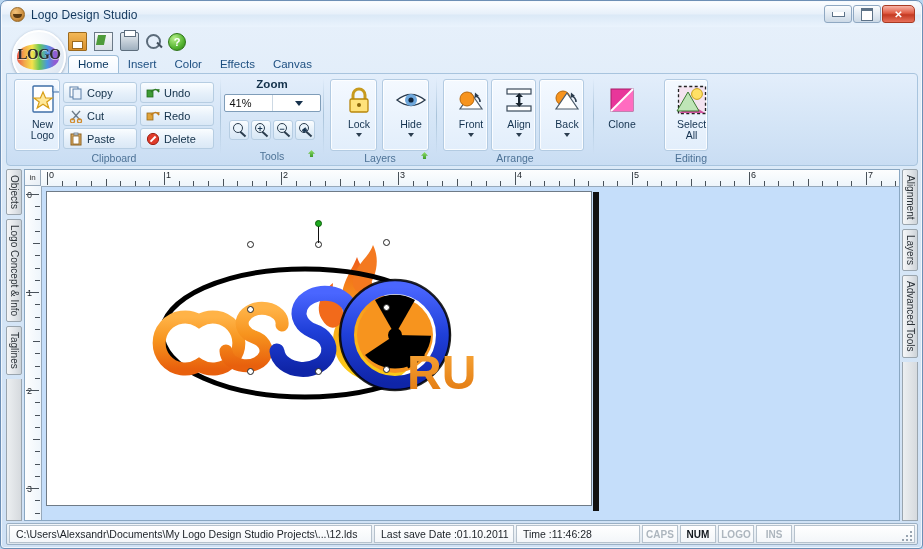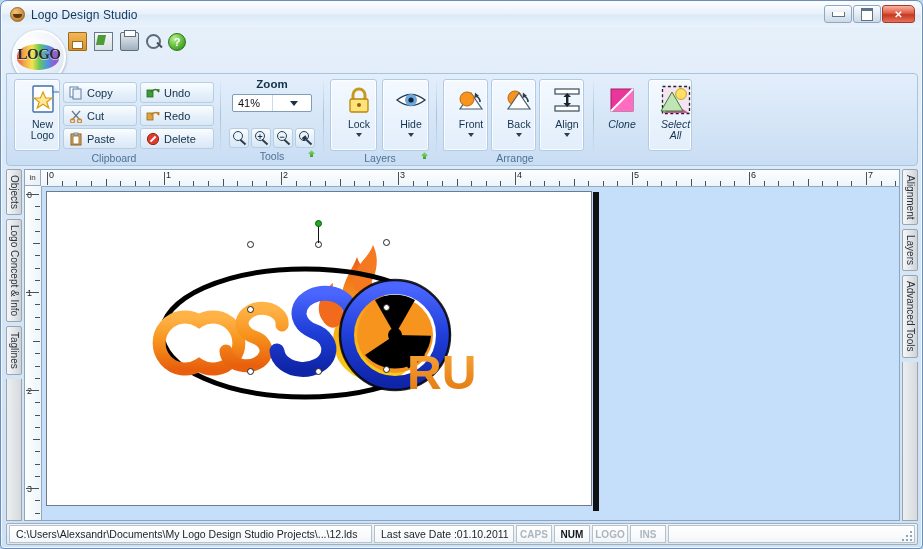--- a/index.html
+++ b/index.html
@@ -159,21 +159,21 @@
     color:#123049;font-size:11px;cursor:default;
   }
   .smallbtn .sico{width:14px;height:14px;position:relative;flex:0 0 auto;}
 
   
   .zoom-group{width:98px;}
   .zoom-title{
     text-align:center;font-weight:bold;color:#123049;font-size:11.5px;margin-top:2px;
   }
   .zoom-combo{
-    margin:4px auto 16px auto;width:80px;height:18px;border:1px solid #7f9db9;border-radius:2px;
+    margin:4px auto 8px auto;width:97px;height:18px;border:1px solid #7f9db9;border-radius:2px;
     background:#fff;display:flex;align-items:center;box-sizing:border-box;
   }
   .zoom-combo span{padding-left:5px;color:#111;font-size:11px;flex:1;}
   .zoom-combo .cbarrow{
     width:15px;height:16px;display:flex;align-items:center;justify-content:center;
     border-left:1px solid #cdd9e4;
   }
   .zoom-combo .cbarrow:after{
     content:"";border-left:4px solid transparent;border-right:4px solid transparent;
     border-top:5px solid #17324d;
@@ -309,20 +309,27 @@
     </div>
 
     <div class="qat">
       <div class="qat-ico ico-save"></div>
       <div class="qat-ico ico-saveas"></div>
       <div class="qat-ico ico-print"></div>
       <div class="qat-ico ico-zoomq"></div>
       <div class="ico-help">?</div>
     </div>
 
+    <div class="tabs">
+      <div class="tab active">Home</div>
+      <div class="tab">Insert</div>
+      <div class="tab">Color</div>
+      <div class="tab">Effects</div>
+      <div class="tab">Canvas</div>
+    </div>
 
     <div class="ribbon-body">
       <div class="groups">
 
         <div class="group" style="width:208px;">
           <div class="group-items">
             <div class="bigbtn framed" style="width:48px;">
               <div class="bico">
                 <svg width="32" height="32" viewBox="0 0 32 32">
                   <rect x="6" y="2" width="20" height="26" rx="1" fill="#fff" stroke="#3f6fa8" stroke-width="1.4"></rect>
@@ -480,50 +487,50 @@
                   <path d="M20 12 a6 6 0 0 1 5 6" fill="none" stroke="#2a3b4d" stroke-width="1.6"></path>
                   <polygon points="20,8.5 24,12 19.5,14" fill="#2a3b4d"></polygon>
                 </svg>
               </div>
               <span class="blab">Front</span>
               <span class="bdrop"></span>
             </div>
             <div class="bigbtn framed" style="width:45px;">
               <div class="bico">
                 <svg width="32" height="32" viewBox="0 0 32 32">
-                  <circle cx="12" cy="14" r="7" fill="#f7941e" stroke="#b8680c" stroke-width="1"></circle>
-                  <polygon points="16,9 27,25 5,25" fill="#ffffff" stroke="#4a5a6a" stroke-width="1.2"></polygon>
-                  <path d="M20 12 a6 6 0 0 1 5 6" fill="none" stroke="#2a3b4d" stroke-width="1.6"></path>
-                  <polygon points="20,8.5 24,12 19.5,14" fill="#2a3b4d"></polygon>
-                </svg>
-              </div>
-              <span class="blab">Back</span>
-              <span class="bdrop"></span>
-            </div>
-            <div class="bigbtn framed" style="width:45px;">
-              <div class="bico">
-                <svg width="32" height="32" viewBox="0 0 32 32">
                   <rect x="4" y="5" width="24" height="5" fill="#fff" stroke="#3a4a5a" stroke-width="1.2"></rect>
                   <rect x="4" y="22" width="24" height="5" fill="#fff" stroke="#3a4a5a" stroke-width="1.2"></rect>
                   <rect x="15" y="11" width="2.4" height="10" fill="#18242f"></rect>
                   <polygon points="16.2,9 20,13 12.4,13" fill="#18242f"></polygon>
                   <polygon points="16.2,23 20,19 12.4,19" fill="#18242f"></polygon>
                 </svg>
               </div>
               <span class="blab">Align</span>
               <span class="bdrop"></span>
             </div>
+            <div class="bigbtn framed" style="width:45px;">
+              <div class="bico">
+                <svg width="32" height="32" viewBox="0 0 32 32">
+                  <circle cx="12" cy="14" r="7" fill="#f7941e" stroke="#b8680c" stroke-width="1"></circle>
+                  <polygon points="16,9 27,25 5,25" fill="#ffffff" stroke="#4a5a6a" stroke-width="1.2"></polygon>
+                  <path d="M20 12 a6 6 0 0 1 5 6" fill="none" stroke="#2a3b4d" stroke-width="1.6"></path>
+                  <polygon points="20,8.5 24,12 19.5,14" fill="#2a3b4d"></polygon>
+                </svg>
+              </div>
+              <span class="blab">Back</span>
+              <span class="bdrop"></span>
+            </div>
           </div>
           <div class="group-label">Arrange</div>
         </div>
 
         <div class="group-sep"></div>
 
         <div class="group" style="width:190px;">
-          <div class="group-items" style="gap:4px;font-style:italic;">
+          <div class="group-items" style="gap:20px;">
             <div class="bigbtn" style="width:44px;">
               <div class="bico">
                 <svg width="32" height="32" viewBox="0 0 32 32">
                   <rect x="5" y="5" width="22" height="22" fill="#e8369a" stroke="#a81c69" stroke-width="1"></rect>
                   <polygon points="5,27 27,5 27,27" fill="#ff6cc0"></polygon>
                   <line x1="5" y1="27" x2="27" y2="5" stroke="#ffffff" stroke-width="2"></line>
                 </svg>
               </div>
               <span class="blab">Clone</span>
             </div>
@@ -533,20 +540,21 @@
                   <rect x="2.5" y="2.5" width="27" height="27" fill="#f4e3f0" stroke="#222" stroke-width="1.3" stroke-dasharray="3 2.4"></rect>
                   <polygon points="16,21 29,29 3,29" fill="#d0539f"></polygon>
                   <polygon points="12,8 23,27 1,27" fill="#bfe5b7" stroke="#3c7a32" stroke-width="1"></polygon>
                   <circle cx="21" cy="10" r="5.4" fill="#ffe066" stroke="#c9a21a" stroke-width="1"></circle>
                 </svg>
               </div>
               <span class="blab">Select</span>
               <span class="blab">All</span>
             </div>
           </div>
+          <div class="group-label">Editing</div>
         </div>
 
       </div>
     </div>
   </div>
 
   <div class="workarea">
 
     <div class="side-tabs left" style="height:352px;">
       <div class="vtab">Objects</div>
@@ -746,20 +754,21 @@
           <div class="handle rot" style="left:268px;top:28px;"></div>
 
         </div>
       </div>
     </div>
   </div>
 
   <div class="statusbar">
     <div class="sb-cell sb-path">C:\Users\Alexsandr\Documents\My Logo Design Studio Projects\...\12.lds</div>
     <div class="sb-cell sb-date">Last save Date :01.10.2011</div>
+    <div class="sb-cell sb-time">Time :11:46:28</div>
     <div class="sb-cell sb-flag">CAPS</div>
     <div class="sb-cell sb-flag on">NUM</div>
     <div class="sb-cell sb-flag">LOGO</div>
     <div class="sb-cell sb-flag">INS</div>
     <div class="sb-cell sb-fill">
       <span class="grip">
         <i style="right:0;bottom:0;"></i>
           <i style="right:4px;bottom:0;"></i>
           <i style="right:8px;bottom:0;"></i>
         <i style="right:0;bottom:4px;"></i>

